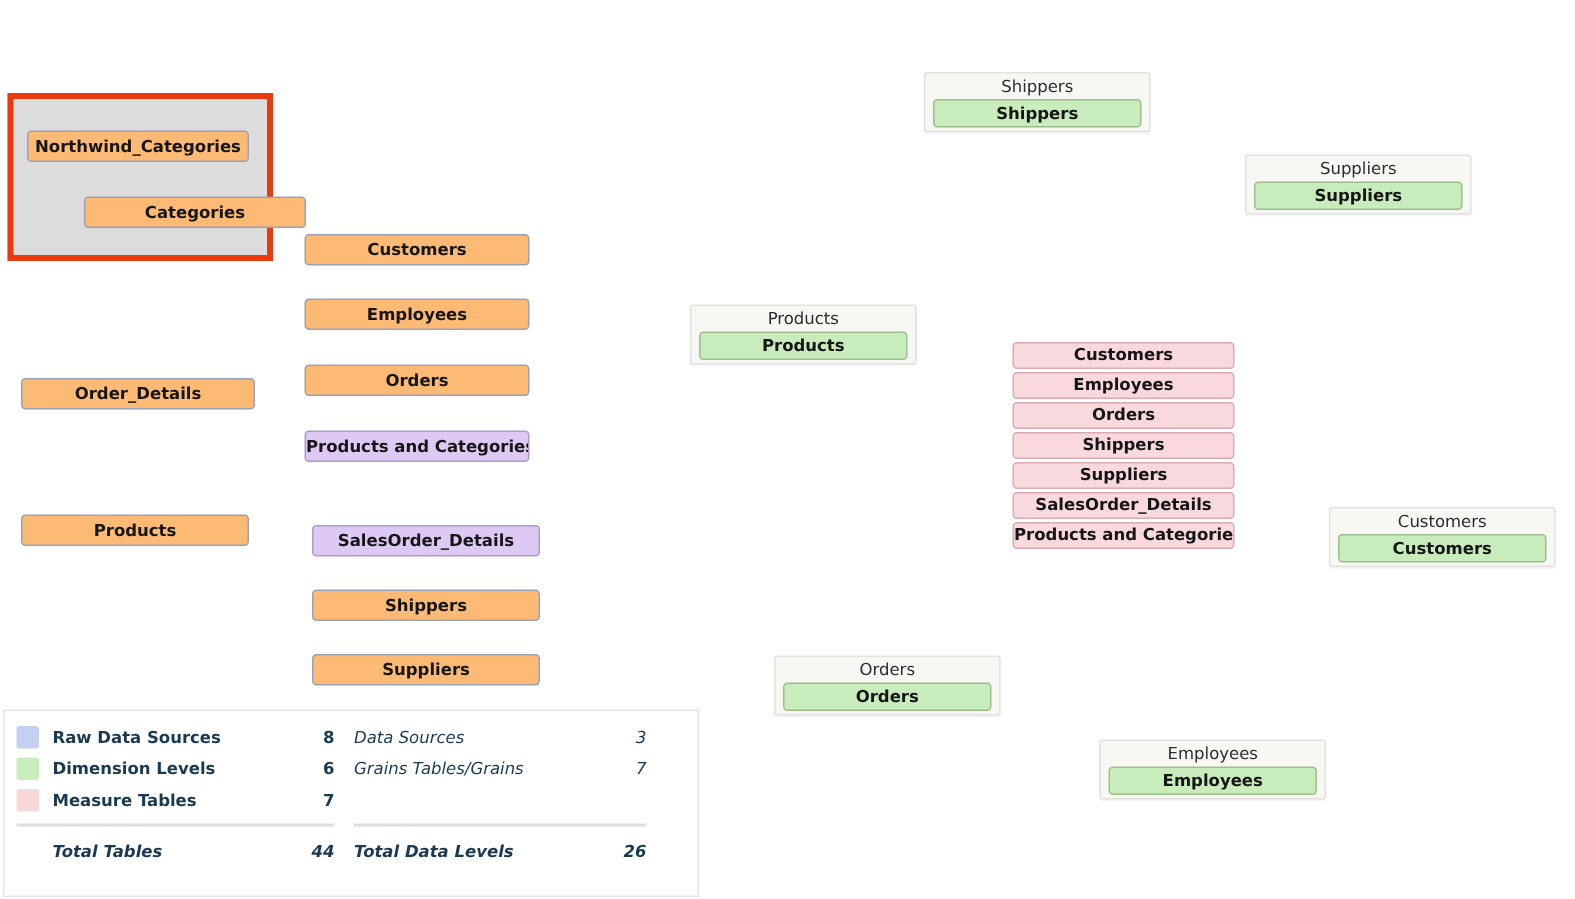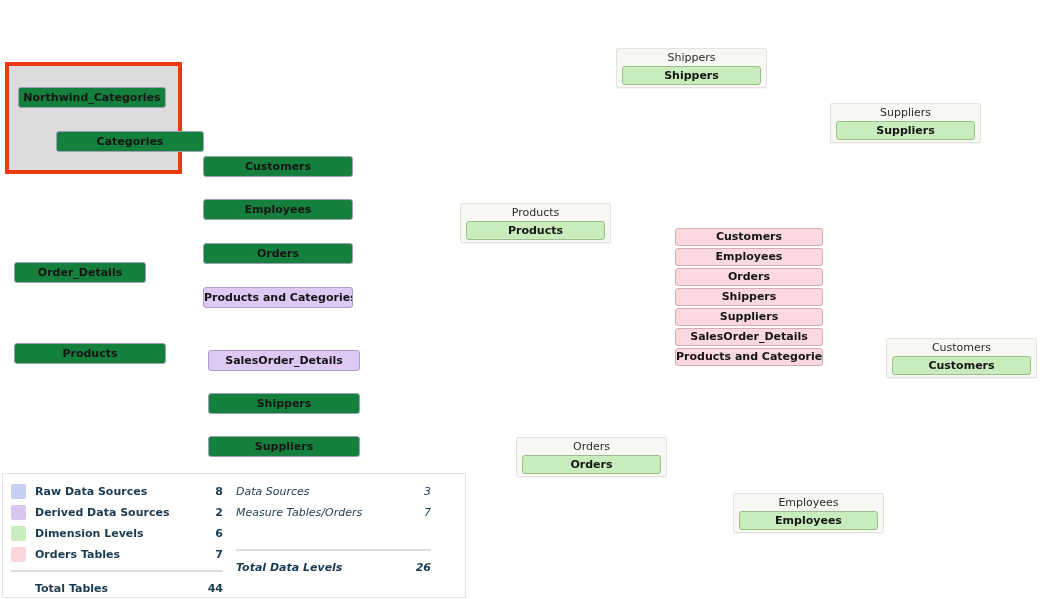--- a/index.html
+++ b/index.html
@@ -6,21 +6,21 @@
   .canvas{
     position:relative;width:1050px;height:599px;background:#ffffff;
     font-family:"DejaVu Sans","Liberation Sans",sans-serif;overflow:hidden;
   }
   
   .node{
     position:absolute;box-sizing:border-box;height:21px;line-height:19px;
     text-align:center;font-size:11px;font-weight:bold;color:#151515;
     border-radius:3px;border:1px solid #9aa1b5;white-space:nowrap;overflow:hidden;
   }
-  .node.raw{background:#15803d;border-color:#9aa1b5;}
+  .node.raw{background:#fdba74;border-color:#9aa1b5;}
   .node.derived{background:#ddc9f3;border-color:#b09ac9;}
   .node.measure{position:relative;background:#f9d9dd;border-color:#d9abb2;height:18px;line-height:16px;margin-bottom:2px;}
   
   .hl-group{
     position:absolute;left:5px;top:62px;width:169px;height:104px;
     background:#dcdcdc;border:4px solid #ea3a10;
   }
   .hl-group .node{left:9px;width:148px;}
   
   .dim-group{
@@ -57,34 +57,34 @@
   .swatch.derived{background:#d9c4f0;}
   .swatch.dimension{background:#c9ecbd;}
   .swatch.measure{background:#f8d8da;}
   .legend-row .lbl{flex:1;color:#1a3a52;}
   .legend-row .cnt{color:#1a3a52;text-align:right;}
   .legend-col1 .legend-row .lbl,.legend-col1 .legend-row .cnt{font-weight:bold;}
   .legend-col2 .legend-row .lbl,.legend-col2 .legend-row .cnt{font-weight:normal;}
   .legend-row.spacer{height:21px;}
   .legend-divider{border:none;border-top:2px solid #dedede;margin:5px 0 6px 0;}
   .legend-row.total .lbl,.legend-row.total .cnt{font-weight:bold;}
-  .legend-col1 .legend-row.total{padding-left:24px;}
+  .legend-col1 .legend-row.total{padding-left:24px;font-style:italic;}
   .legend-col2 .legend-divider{margin-left:0;}
 </style>
 </head>
 <body>
 
 <div class="canvas">
 
   <div class="hl-group">
     <div class="node raw" style="top:21px;">Northwind_Categories</div>
     <div class="node raw" style="top:65px;margin-left:38px;">Categories</div>
   </div>
 
-  <div class="node raw" style="left:14px;top:262px;width:132px;">Order_Details</div>
+  <div class="node raw" style="left:14px;top:252px;width:156px;">Order_Details</div>
   <div class="node raw" style="left:14px;top:343px;width:152px;">Products</div>
 
   <div class="node raw" style="left:203px;top:156px;width:150px;">Customers</div>
   <div class="node raw" style="left:203px;top:199px;width:150px;">Employees</div>
   <div class="node raw" style="left:203px;top:243px;width:150px;">Orders</div>
   <div class="node derived" style="left:203px;top:287px;width:150px;">Products and Categories</div>
   <div class="node derived" style="left:208px;top:350px;width:152px;">SalesOrder_Details</div>
   <div class="node raw" style="left:208px;top:393px;width:152px;">Shippers</div>
   <div class="node raw" style="left:208px;top:436px;width:152px;">Suppliers</div>
 
@@ -124,48 +124,43 @@
   </div>
 
   <div class="legend">
     <div class="legend-col legend-col1">
       <div class="legend-row">
         <div class="swatch raw"></div>
         <div class="lbl">Raw Data Sources</div>
         <div class="cnt">8</div>
       </div>
       <div class="legend-row">
-        <div class="swatch derived"></div>
-        <div class="lbl">Derived Data Sources</div>
-        <div class="cnt">2</div>
-      </div>
-      <div class="legend-row">
         <div class="swatch dimension"></div>
         <div class="lbl">Dimension Levels</div>
         <div class="cnt">6</div>
       </div>
       <div class="legend-row">
         <div class="swatch measure"></div>
-        <div class="lbl">Orders Tables</div>
+        <div class="lbl">Measure Tables</div>
         <div class="cnt">7</div>
       </div>
       <hr class="legend-divider">
       <div class="legend-row total">
         <div class="lbl">Total Tables</div>
         <div class="cnt">44</div>
       </div>
     </div>
 
     <div class="legend-col legend-col2">
       <div class="legend-row">
         <div class="lbl">Data Sources</div>
         <div class="cnt">3</div>
       </div>
       <div class="legend-row">
-        <div class="lbl">Measure Tables/Orders</div>
+        <div class="lbl">Grains Tables/Grains</div>
         <div class="cnt">7</div>
       </div>
       <div class="legend-row spacer"></div>
       <hr class="legend-divider">
       <div class="legend-row total">
         <div class="lbl">Total Data Levels</div>
         <div class="cnt">26</div>
       </div>
     </div>
   </div>

